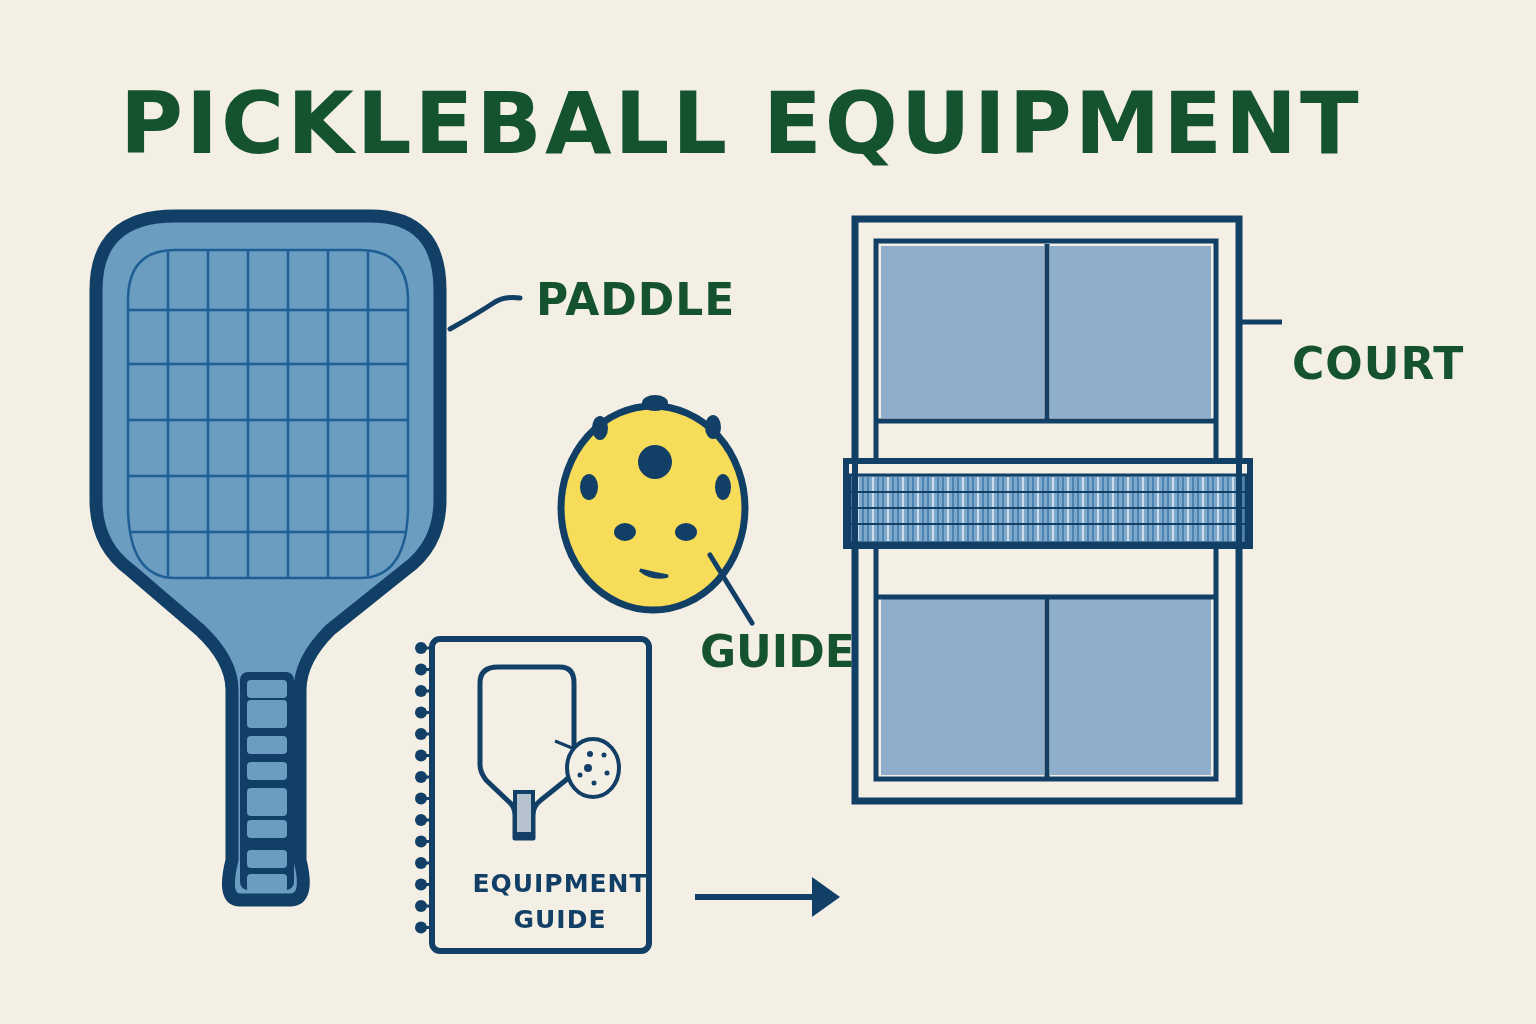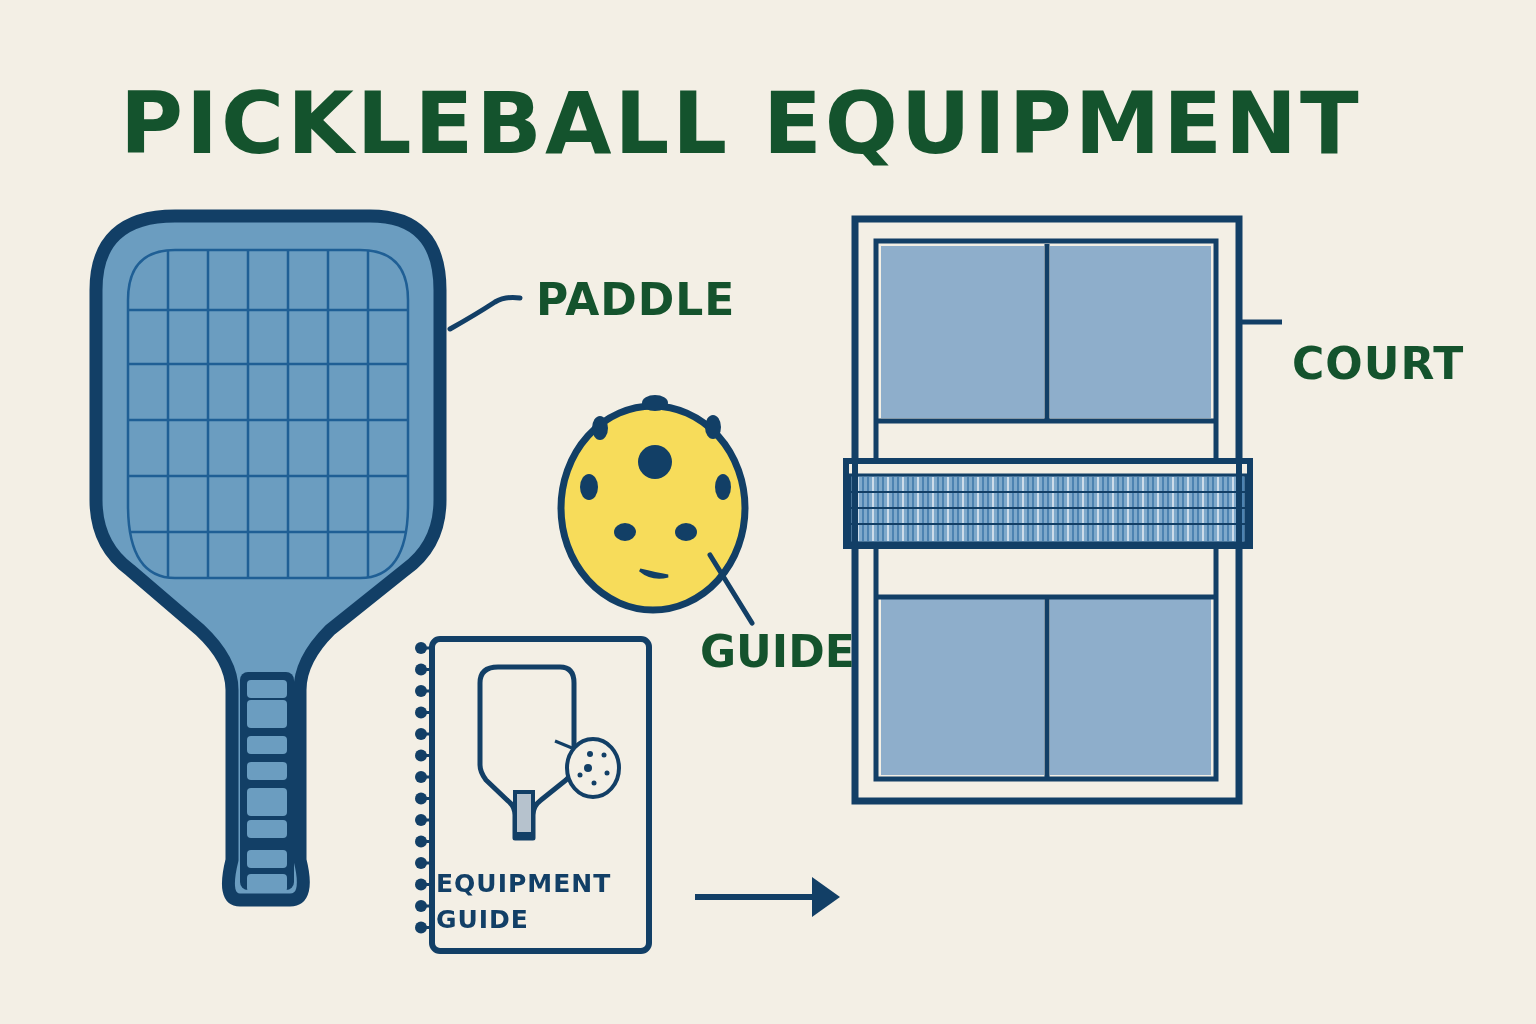--- a/index.html
+++ b/index.html
@@ -15,21 +15,21 @@
       font-family: "DejaVu Sans", sans-serif; white-space: nowrap;
       line-height: 1;
     }
     #title { left: 120px; top: 80px; font-size: 86px; letter-spacing: 3px; }
     #paddle-label { left: 536px; top: 278px; font-size: 44px; letter-spacing: 1px; }
     #court-label { left: 1292px; top: 302px; font-size: 44px; letter-spacing: 1px; margin-top: 40px; }
     #ball-label { left: 700px; top: 630px; font-size: 44px; }
     #intro-label { left: 866px; top: 872px; font-size: 56px; letter-spacing: 1px; }
     #guide-title {
       position: absolute; left: 436px; top: 866px; width: 248px;
-      color: #123f66; font-weight: bold;
+      text-align: center; color: #123f66; font-weight: bold;
       font-size: 25px; line-height: 36px; letter-spacing: 1px;
     }
   </style>
 </head>
 <body>
 
 <div id="stage">
 
   <svg id="art" width="1536" height="1024" viewBox="0 0 1536 1024">
 

